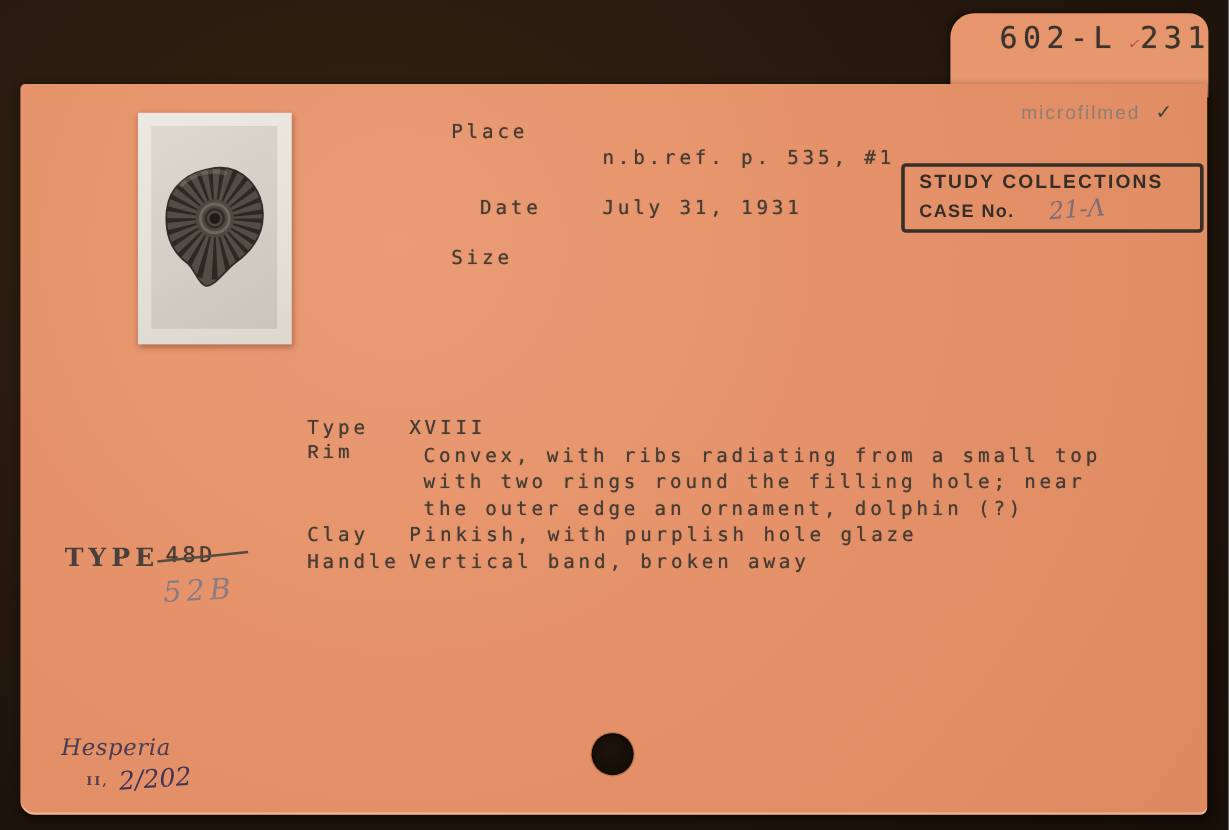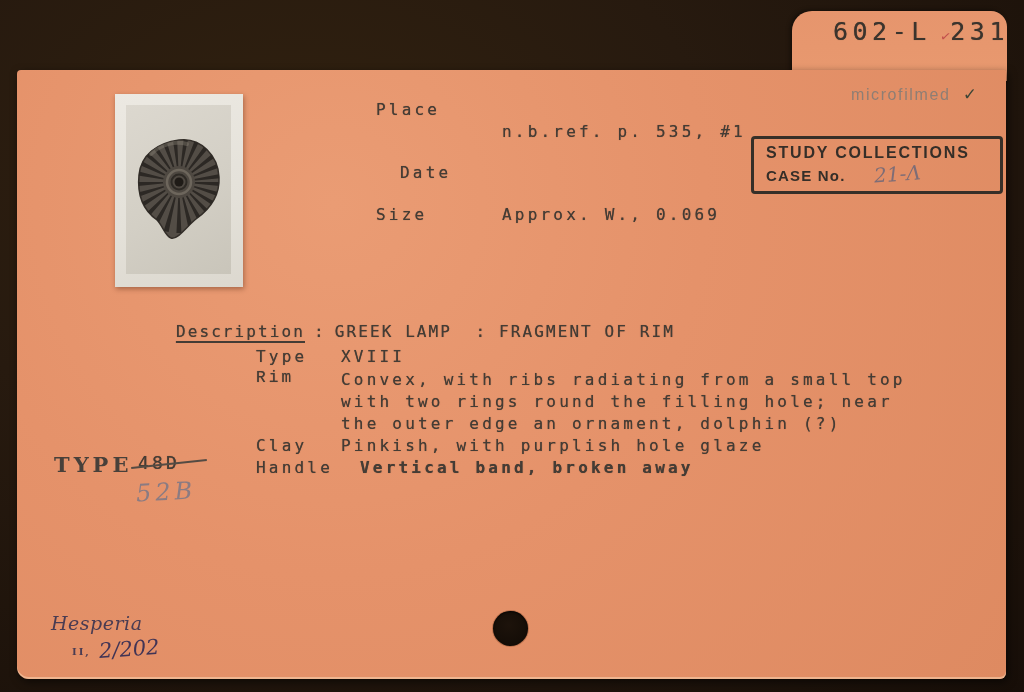--- a/index.html
+++ b/index.html
@@ -27,21 +27,21 @@
 
   .abs { position:absolute; }
 
   
   .typed {
     font-family:"DejaVu Sans Mono", monospace;
     color:#443c35; font-size:16px; letter-spacing:3.2px; white-space:pre;
     text-shadow:0 0 .7px rgba(60,50,42,.75);
   }
   .typed.small-sp { letter-spacing:2.1px; }
-  .multiline { white-space:pre-line; line-height:22px; }
+  .multiline { white-space:pre-line; line-height:22px;margin-left:12px; }
   .tab-number { font-size:25px; letter-spacing:4.5px; color:#3b342d; }
   .underlined { text-decoration:underline; text-underline-offset:4px; text-decoration-thickness:1.6px; }
 
   .stamp-ink { font-family:"Liberation Sans", sans-serif; color:#352e28; }
   .microfilm { font-family:"Liberation Sans", sans-serif; color:#8e7e74;
                font-size:16px; letter-spacing:1.6px; }
   .check-dark { color:#3c4536; font-size:19px; font-weight:bold; }
   .check-red  { color:#c2504c; font-size:15px; transform:rotate(10deg); font-weight:bold; }
 
   .stamp-box {
@@ -117,46 +117,43 @@
         <circle cx="50" cy="50" r="7.5" fill="none" stroke="#2e2a25" stroke-width="2"></circle>
         <circle cx="50" cy="50" r="4.5" fill="#1f1b17"></circle>
       </svg>
     </div>
   </div>
 
   <div class="abs typed" style="left:376px; top:100px;">Place</div>
   <div class="abs typed" style="left:502px; top:122px;">n.b.ref. p. 535, #1</div>
 
   <div class="abs typed" style="left:376px; top:163px;margin-left:24px;">Date</div>
+  <div class="abs typed" style="left:502px; top:163px;">July 31, 1931</div>
 
   <div class="abs typed" style="left:376px; top:205px;">Size</div>
-  <div class="abs typed" style="left:502px; top:205px;">Approx. W., 0.069</div>
 
   <div class="stamp-box stamp-ink">
     <div class="l1">STUDY COLLECTIONS</div>
     <span class="l2">CASE No.</span><span class="pencil case-val">21-Λ</span>
   </div>
 
-  <div class="abs typed small-sp" style="left:129px; top:303px;">
-    <span class="underlined">Description</span><span style="margin:0 9px 0 9px;">:</span><span>GREEK LAMP  : FRAGMENT OF RIM</span>
-  </div>
 
   <div class="abs typed" style="left:256px; top:347px;">Type</div>
   <div class="abs typed" style="left:341px; top:347px;">XVIII</div>
 
   <div class="abs typed" style="left:256px; top:369px;font-family:Liberation Mono, monospace;">Rim</div>
   <div class="abs typed multiline" style="left:341px; top:369px; width:620px;">Convex, with ribs radiating from a small top
 with two rings round the filling hole; near
 the outer edge an ornament, dolphin (?)</div>
 
   <div class="abs typed" style="left:256px; top:436px;">Clay</div>
   <div class="abs typed" style="left:341px; top:436px;">Pinkish, with purplish hole glaze</div>
 
   <div class="abs typed" style="left:256px; top:458px;">Handle</div>
-  <div class="abs typed" style="left:360px; top:458px;font-weight:bold;">Vertical band, broken away</div>
+  <div class="abs typed" style="left:341px; top:458px;">Vertical band, broken away</div>
 
   <div class="abs type-stamp" style="left:54px; top:452px;">TYPE</div>
   <div class="abs typed crossed" style="left:138px; top:452px; font-size:18px;">48D</div>
   <div class="strike-line"></div>
   <div class="abs pencil revised" style="left:136px; top:478px;">52B</div>
 
   <div class="abs ref-ink journal" style="left:51px; top:612px;">Hesperia</div>
   <div class="abs ref-ink volume" style="left:72px; top:646px;">II,</div>
   <div class="abs page-hand" style="left:99px; top:637px; transform:rotate(-4deg);">2/202</div>
 

